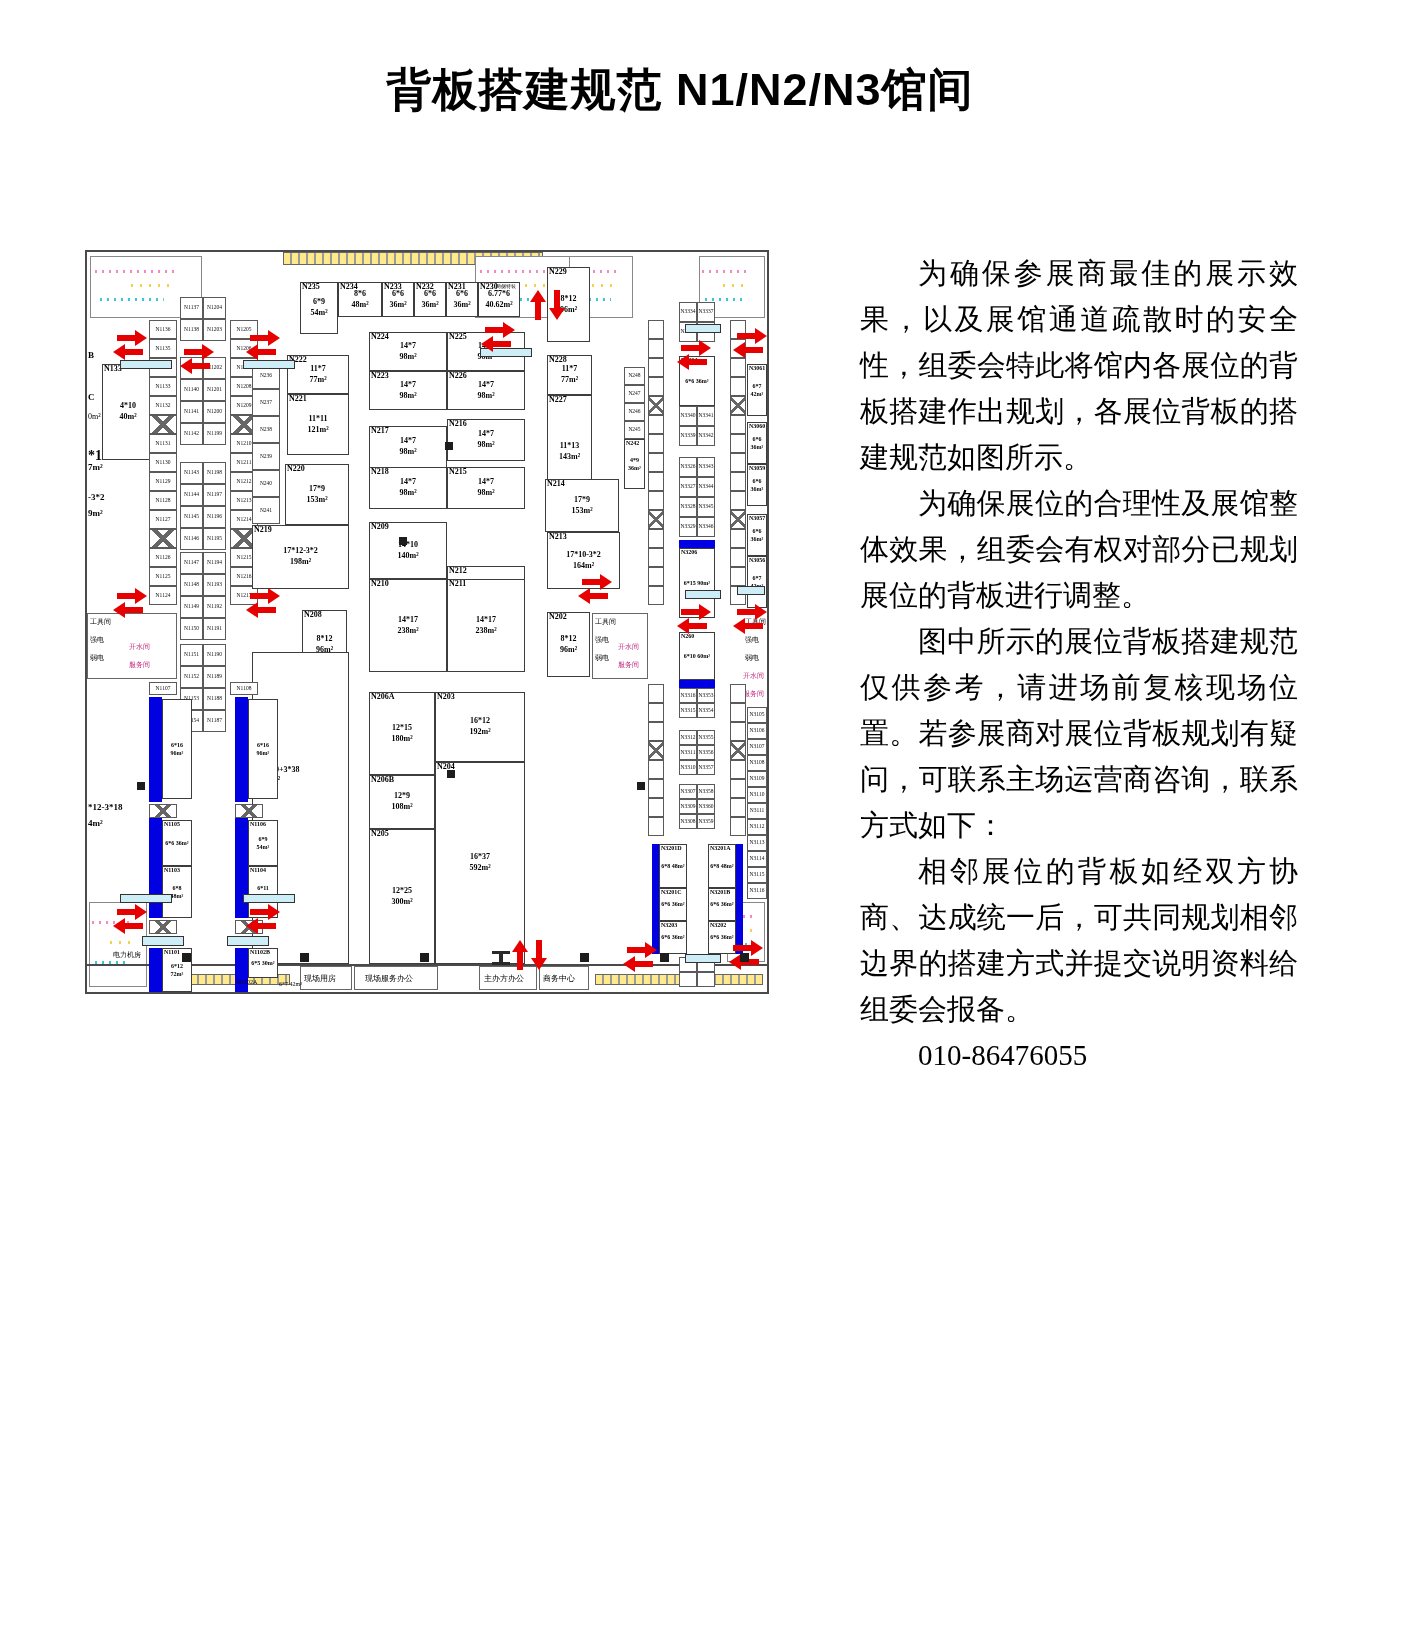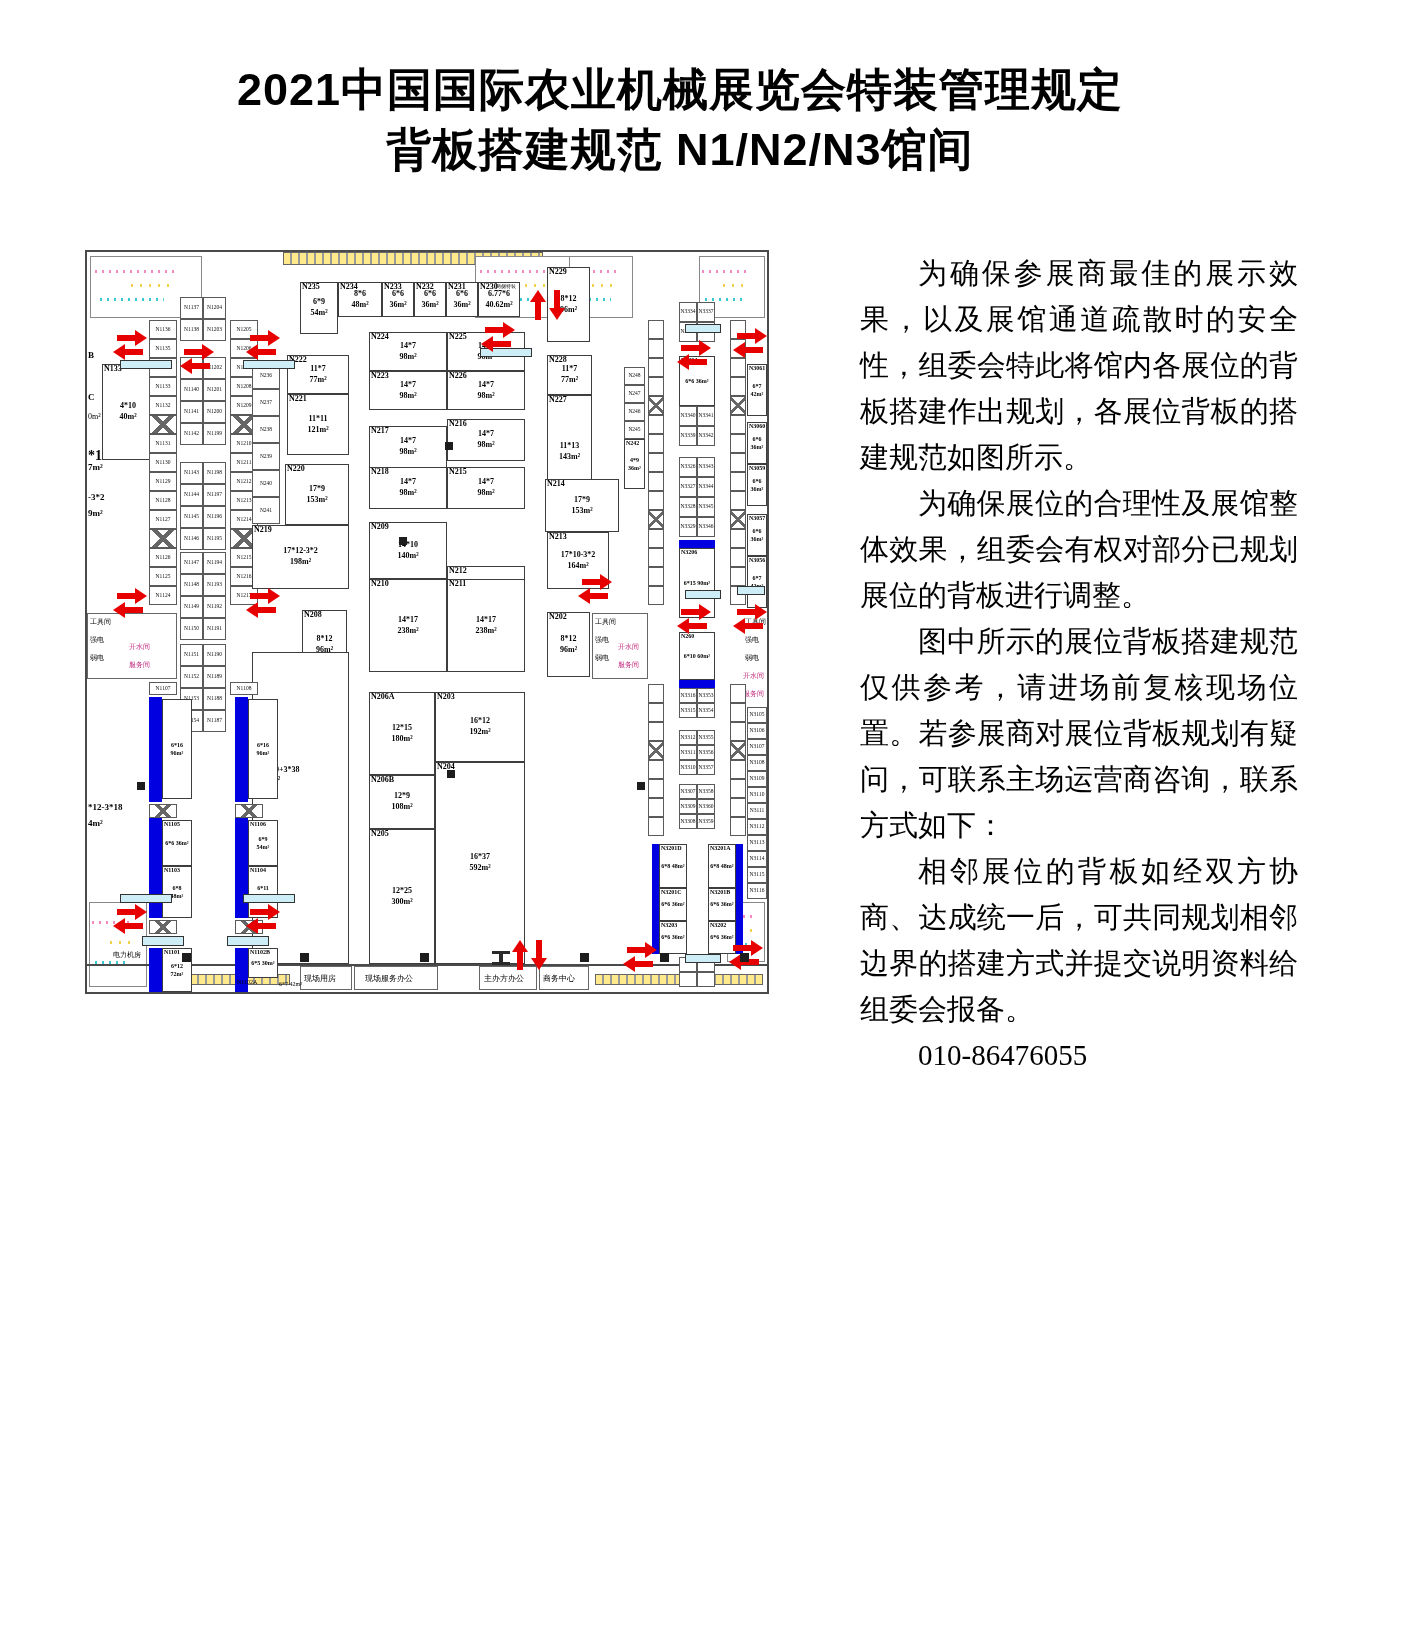--- a/index.html
+++ b/index.html
@@ -48,21 +48,20 @@
   .ar:after{content:"";position:absolute;left:18px;top:0;width:0;height:0;
      border-left:12px solid #e60000;border-top:8px solid transparent;border-bottom:8px solid transparent;}
   .ar.l{transform:scaleX(-1);}
   .ar.u{transform:rotate(-90deg);}
   .ar.d{transform:rotate(90deg);}
 </style>
 </head>
 <body>
 
 <div class="titlebox">
-  <div>2021中国国际农业机械展览会特装管理规定</div>
   <div>背板搭建规范 N1/N2/N3馆间</div>
 </div>
 
 <div id="plan" class="plan">
     <div class="pi hatch" style="left: 196px; top: 0px; width: 260px; height: 13px;"></div>
     <div class="pi mroom" style="left: 3px; top: 4px; width: 112px; height: 62px;"></div>
     <div class="pi mroom" style="left: 388px; top: 4px; width: 112px; height: 62px;"></div>
     <div class="pi mroom" style="left: 482px; top: 4px; width: 64px; height: 62px;"></div>
     <div class="pi mroom" style="left: 612px; top: 4px; width: 66px; height: 62px;"></div>
     <div class="pi mroom" style="left: 2px; top: 650px; width: 58px; height: 85px;"></div>
@@ -332,21 +331,21 @@
         <div>153m²</div>
       </div>
     </div>
     <div class="pi booth" style="left: 165px; top: 273px; width: 97px; height: 64px;">
       <span class="bid">N219</span>
       <div class="bsz">
         <div>17*12-3*2</div>
         <div>198m²</div>
       </div>
     </div>
-    <div class="pi booth" style="left: 460px; top: 280px; width: 62px; height: 57px;">
+    <div class="pi booth" style="left: 460px; top: 280px; width: 73px; height: 57px;">
       <span class="bid">N213</span>
       <div class="bsz">
         <div>17*10-3*2</div>
         <div>164m²</div>
       </div>
     </div>
     <div class="pi booth" style="left: 282px; top: 270px; width: 78px; height: 57px;">
       <span class="bid">N209</span>
       <div class="bsz">
         <div>14*10</div>

